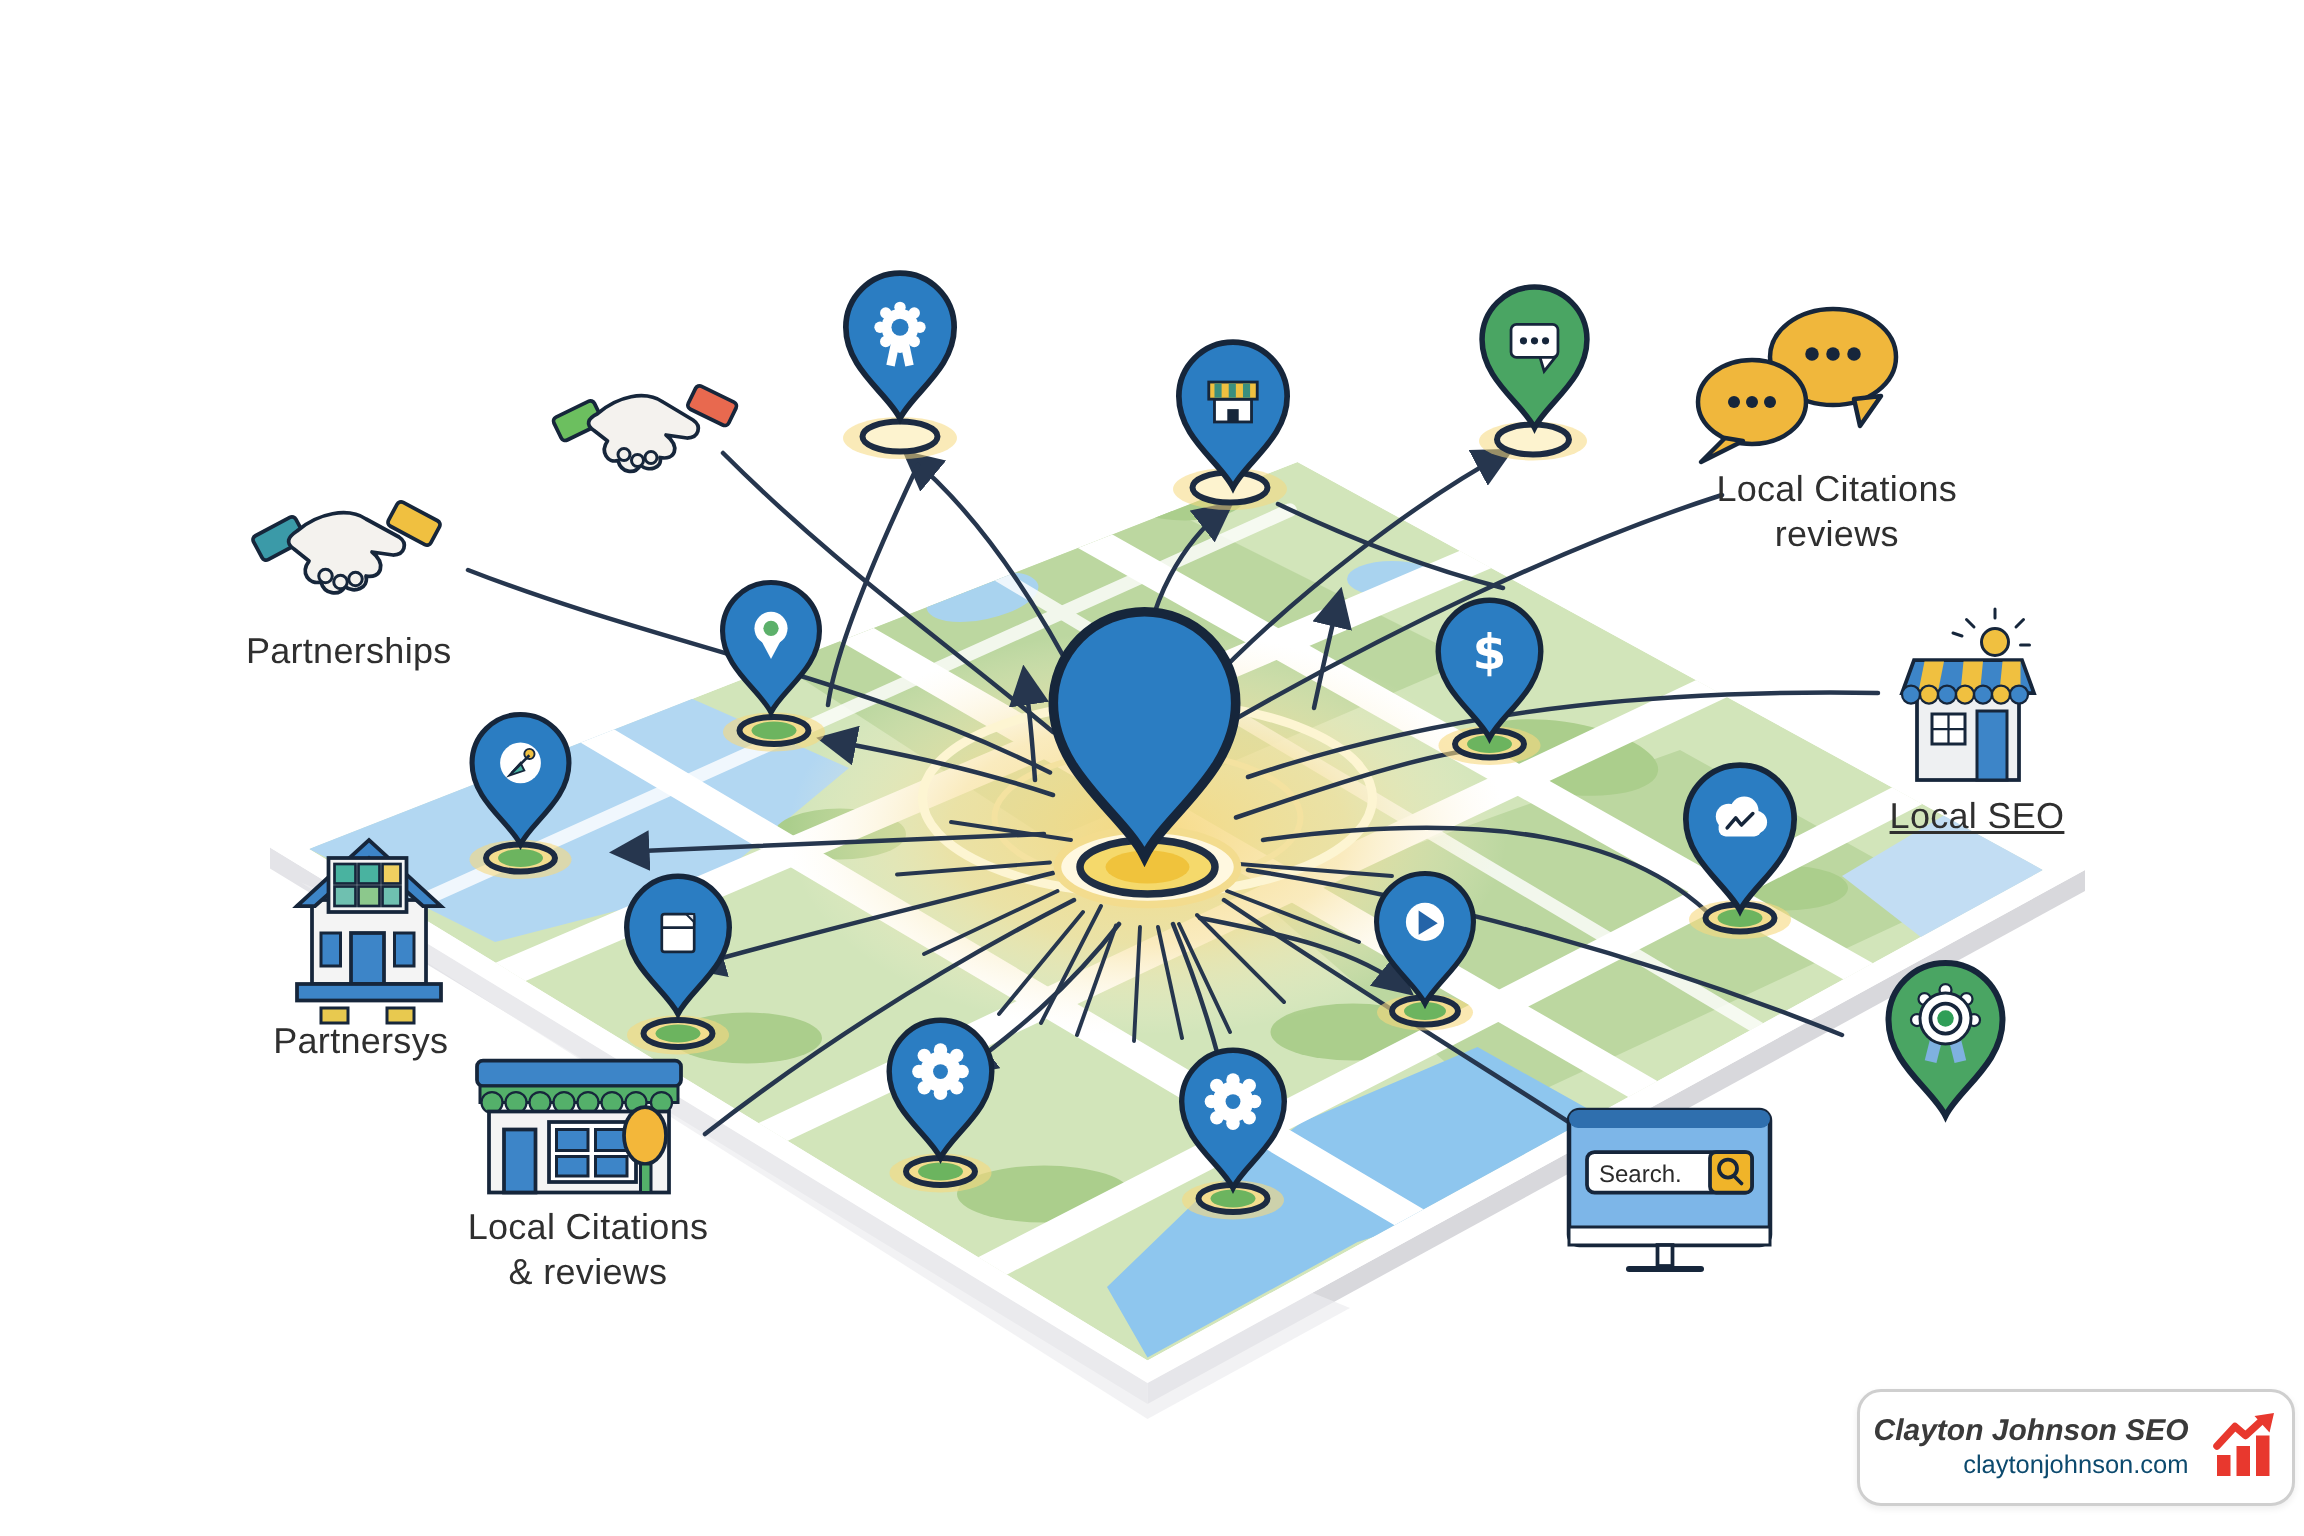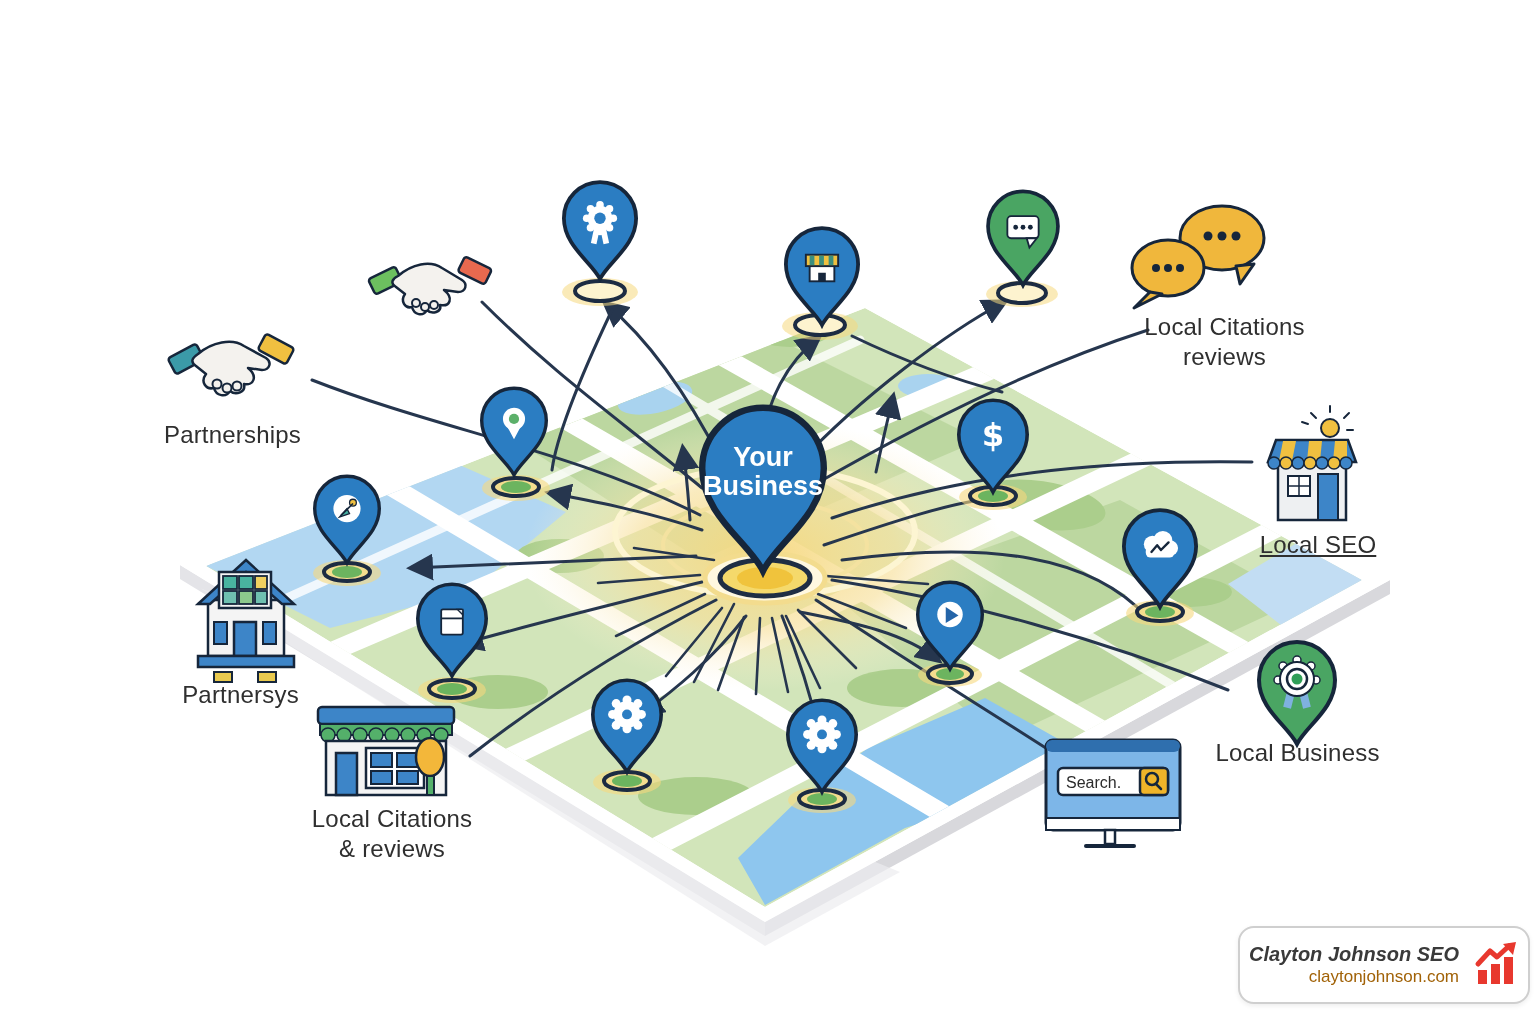--- a/index.html
+++ b/index.html
@@ -17,21 +17,21 @@
     color:#ffffff;font-size:27px;line-height:29px;font-weight:600;
   }
   .watermark{
     position:absolute;left:1238px;top:926px;width:292px;height:78px;
     background:#ffffff;border:2px solid #cfcfcf;border-radius:16px;
     box-shadow:0 2px 5px rgba(0,0,0,.07);
     display:flex;align-items:center;justify-content:center;gap:14px;box-sizing:border-box;
   }
   .wm-text{text-align:right;}
   .wm-title{font-size:20px;font-weight:700;color:#3a3a3a;line-height:24px;font-style:italic;}
-  .wm-url{font-size:17px;color:#a16207;line-height:22px;}
+  .wm-url{font-size:17px;color:#0c4a6e;line-height:22px;}
 </style>
 </head>
 <body>
 
 <div id="stage">
 
 <svg id="scene" width="1536" height="1024" viewBox="0 0 1536 1024">
   <defs>
     <path id="pinP" d="M0,60 C-9,42 -38,25 -38,-4 a38,38 0 1 1 76,0 C38,25 9,42 0,60 Z"></path>
     <marker id="ah" markerWidth="9" markerHeight="9" refX="7" refY="4.5" orient="auto">
@@ -493,27 +493,22 @@
   <div>&amp; reviews</div>
 </div>
 
 <div class="label" style="left:1112px;top:312px;width:225px;">
   <div>Local Citations</div>
   <div>reviews</div>
 </div>
 
 <div class="label" style="left:1228px;top:530px;width:180px;text-decoration:underline;">Local SEO</div>
 
-<div class="label" style="left:1185px;top:738px;width:225px;">Local Business</div>
-
-
-<div class="center-text">
-  <div>Your</div>
-  <div>Business</div>
-</div>
+
+
 
 <div class="watermark">
   <div class="wm-text">
     <div class="wm-title">Clayton Johnson SEO</div>
     <div class="wm-url">claytonjohnson.com</div>
   </div>
   <svg width="46" height="46" viewBox="0 0 46 46">
     <rect x="5" y="28" width="9" height="14" fill="#e8382e"></rect>
     <rect x="18" y="22" width="9" height="20" fill="#e8382e"></rect>
     <rect x="31" y="15" width="9" height="27" fill="#e8382e"></rect>

